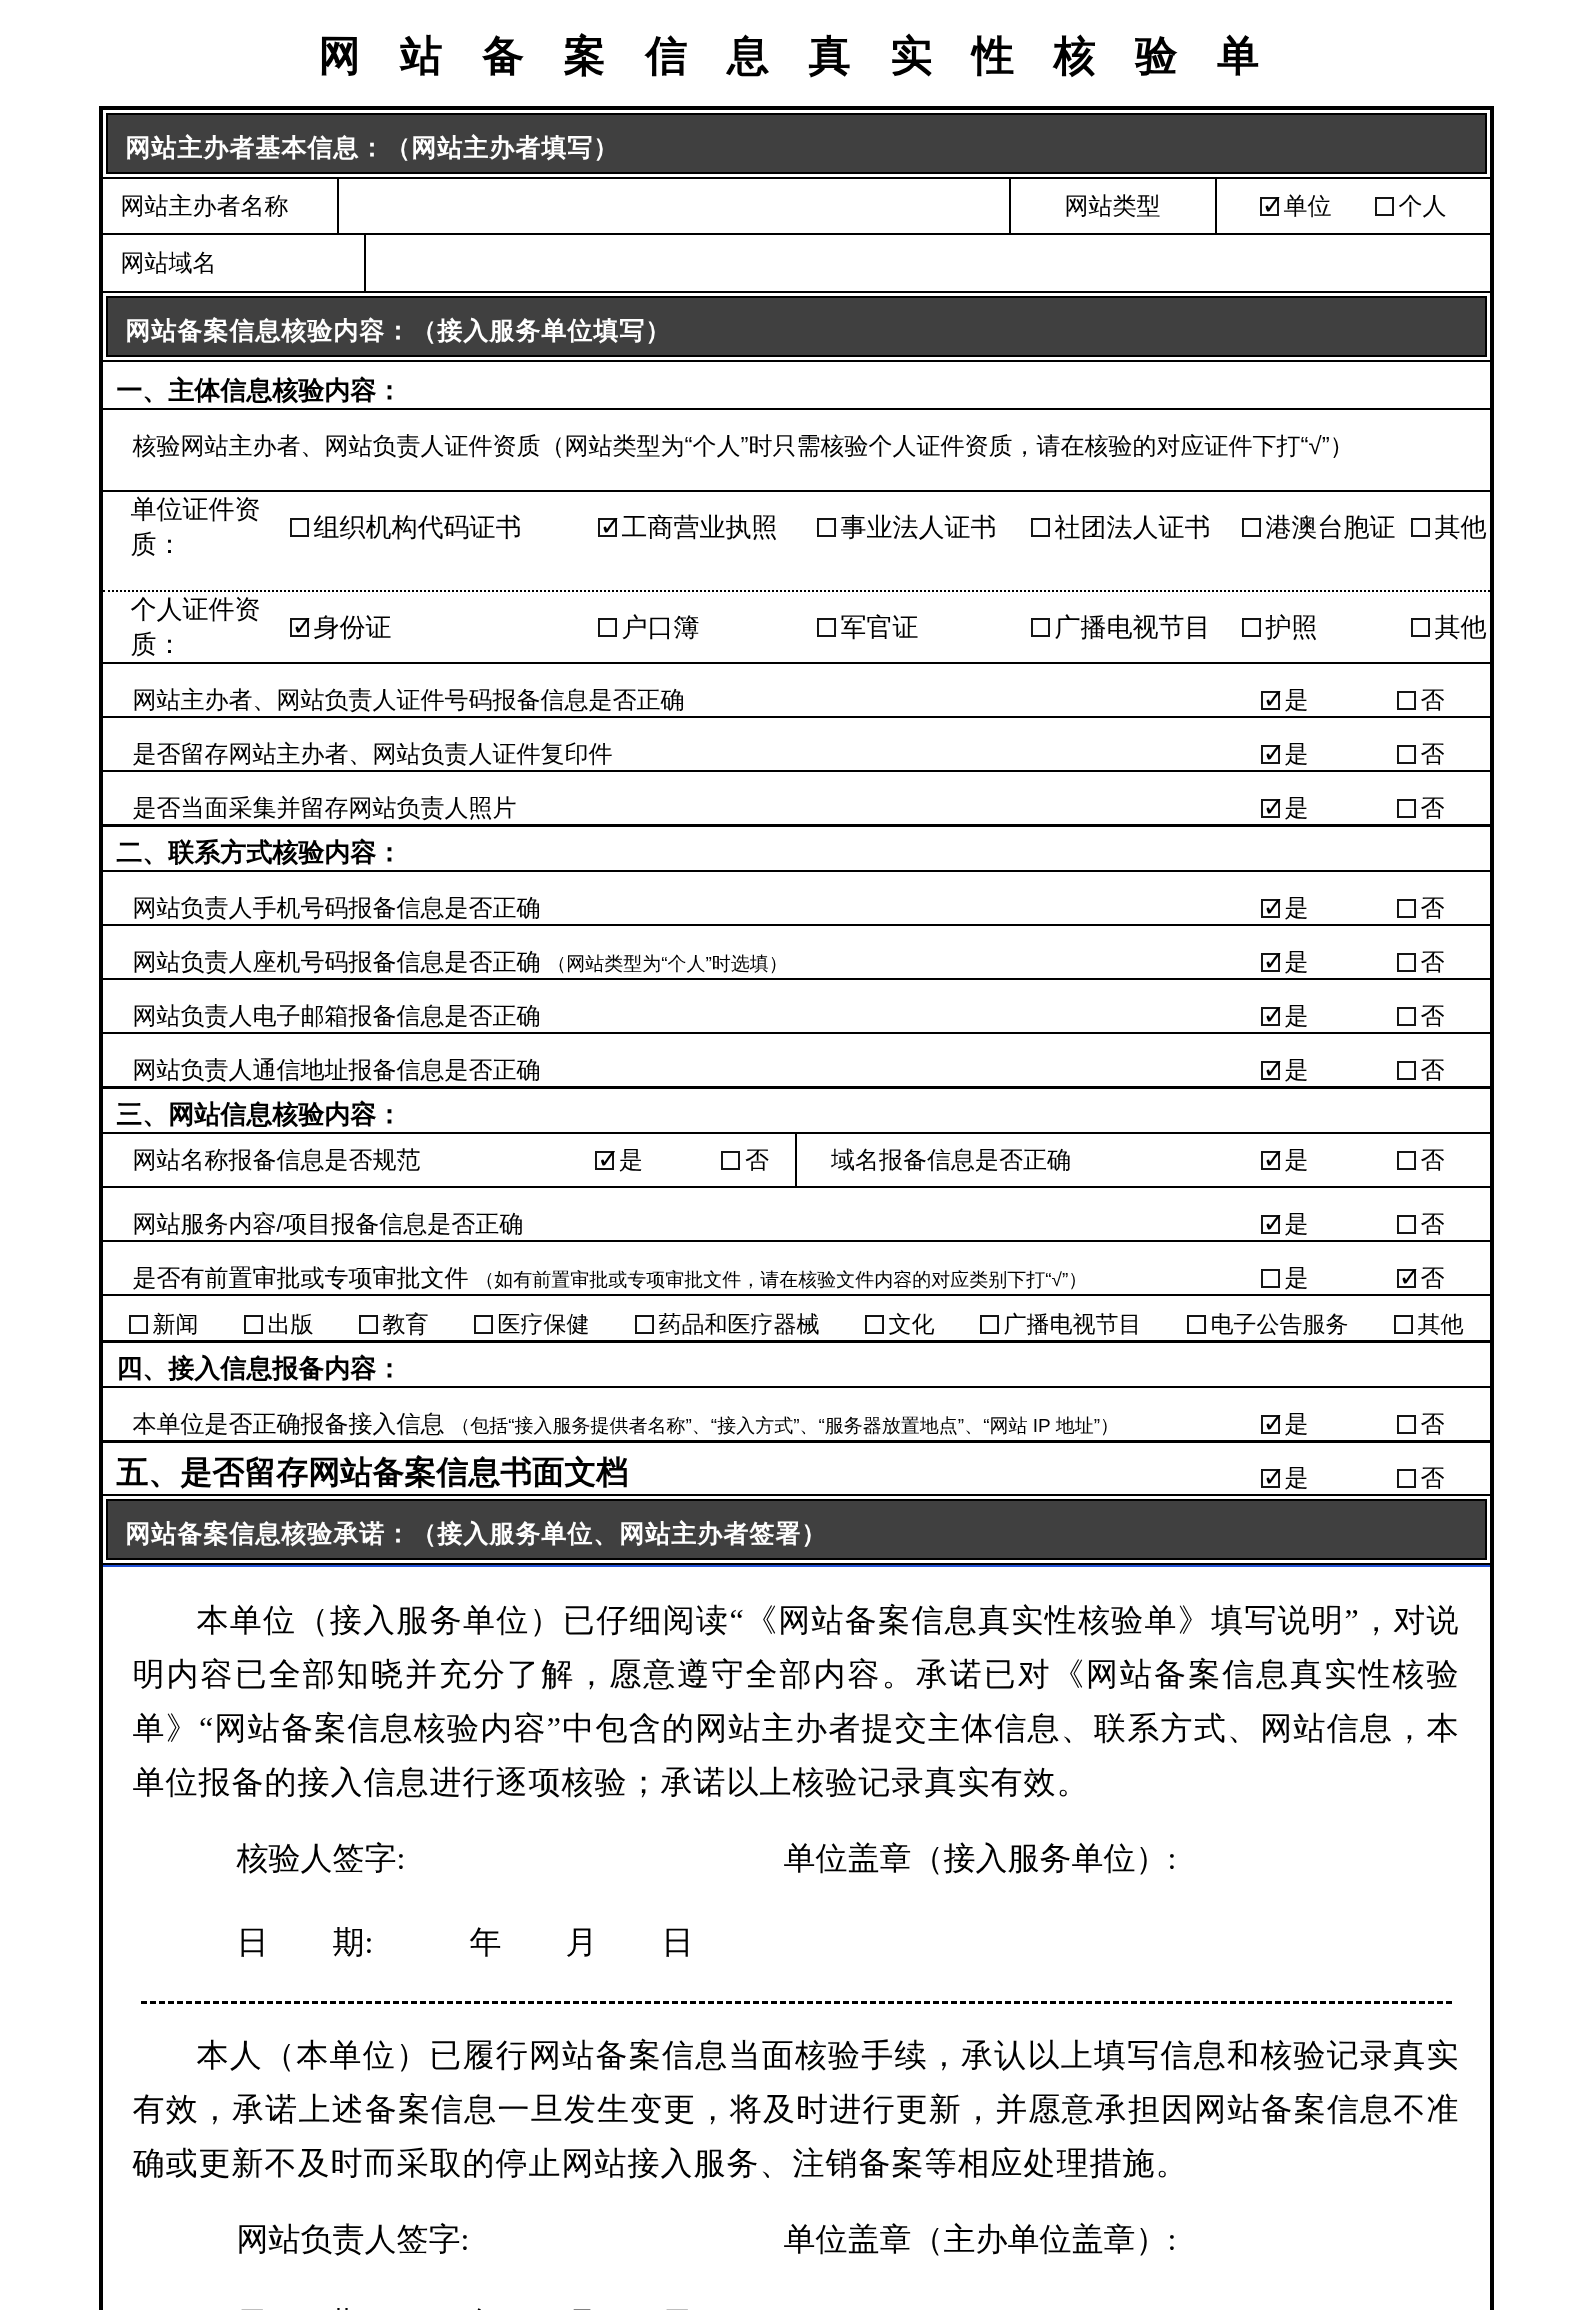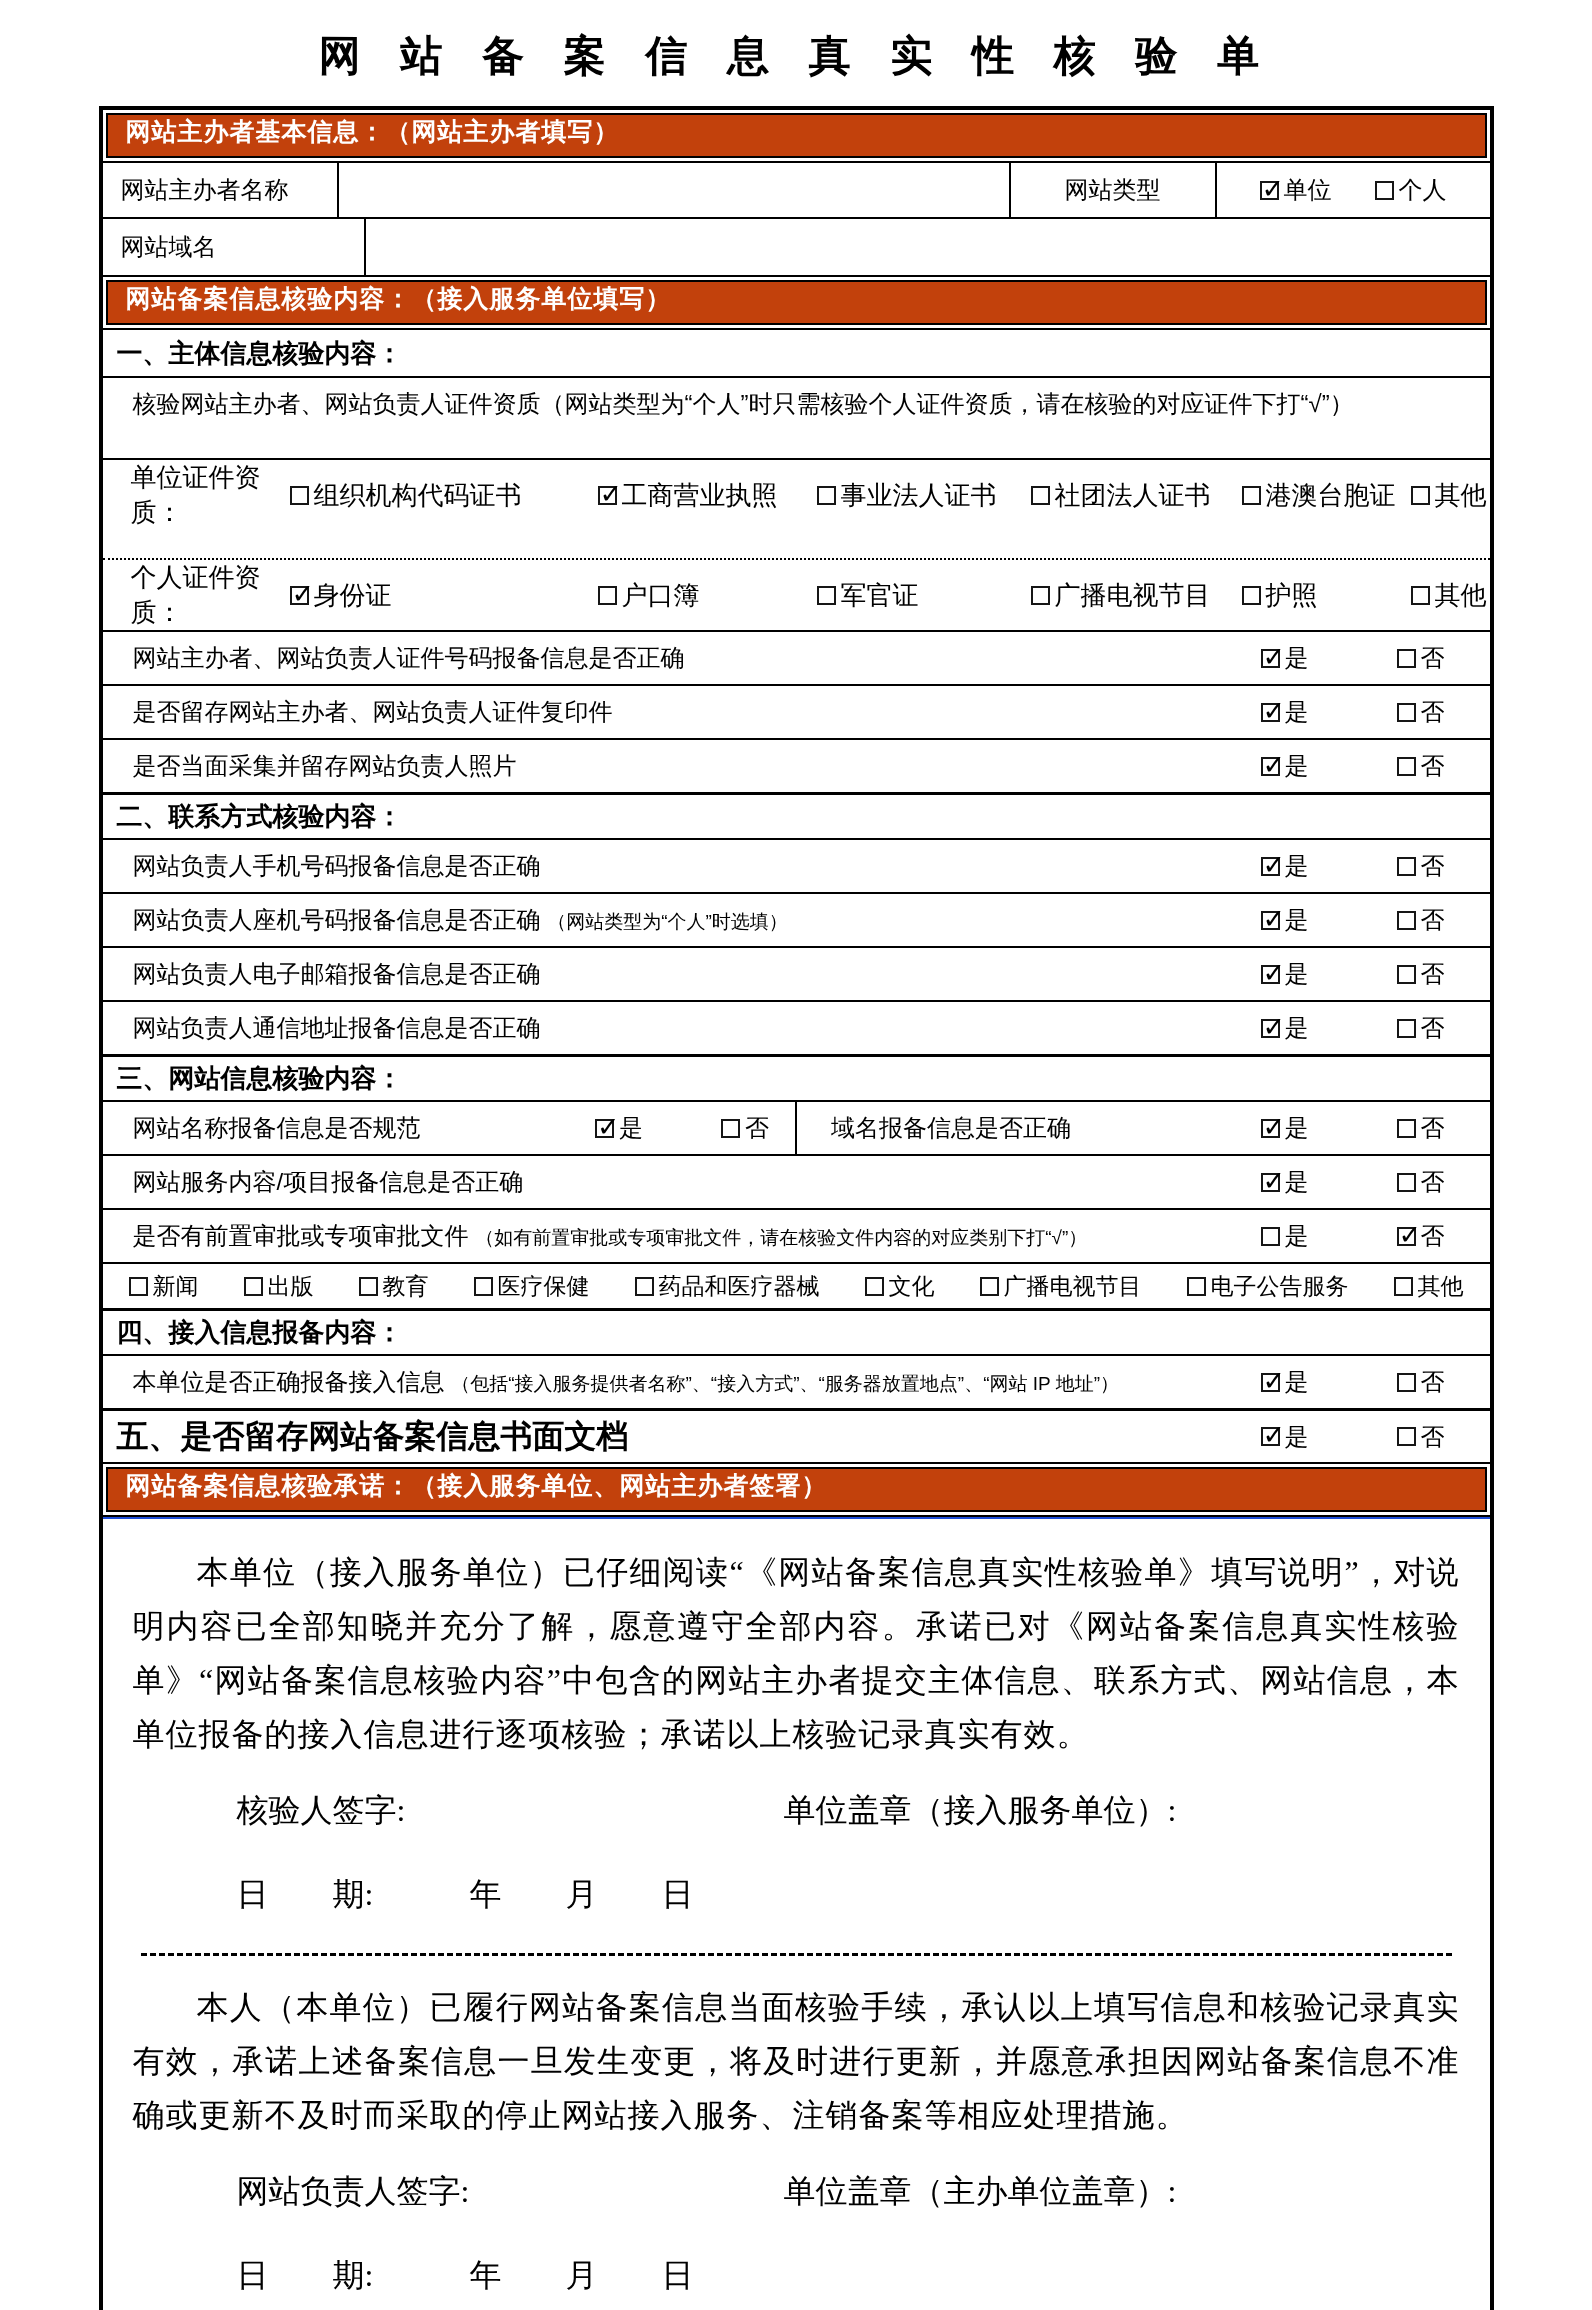--- a/index.html
+++ b/index.html
@@ -18,30 +18,30 @@
   }
   .form {
     width: 1395px; margin: 0 auto;
     border: 4px solid #000;
     background: #fff;
   }
   
   .barwrap { border-top: 2px solid #000; border-bottom: 2px solid #000; padding: 3px; background: #fff; }
   .barwrap.first { border-top: none; }
   .bar {
-    background: #c2410c; color: #fff;
+    background: #404040; color: #fff;
     border: 2px solid #000;
     font-weight: bold; font-size: 25px;
-    padding: 0 10px 8px 18px;
+    padding: 16px 10px 8px 18px;
     letter-spacing: 1px;
   }
   
   .row {
     border-top: 2px solid #000;
-    display: flex; align-items: center;
+    display: flex; align-items: flex-end;
     min-height: 54px; font-size: 24px;
     background: #fff;
   }
   .row.no-top { border-top: none; }
   .row.dotted-top { border-top: 2px dotted #000; }
   .sec { font-weight: bold; font-size: 26px; padding-left: 14px; min-height: 46px; }
   .cell { align-self: stretch; display: flex; align-items: center; }
   .cell.bl { border-left: 2px solid #000; }
   .lab { padding-left: 18px; }
   .w235 { width: 234px; flex: none; }

